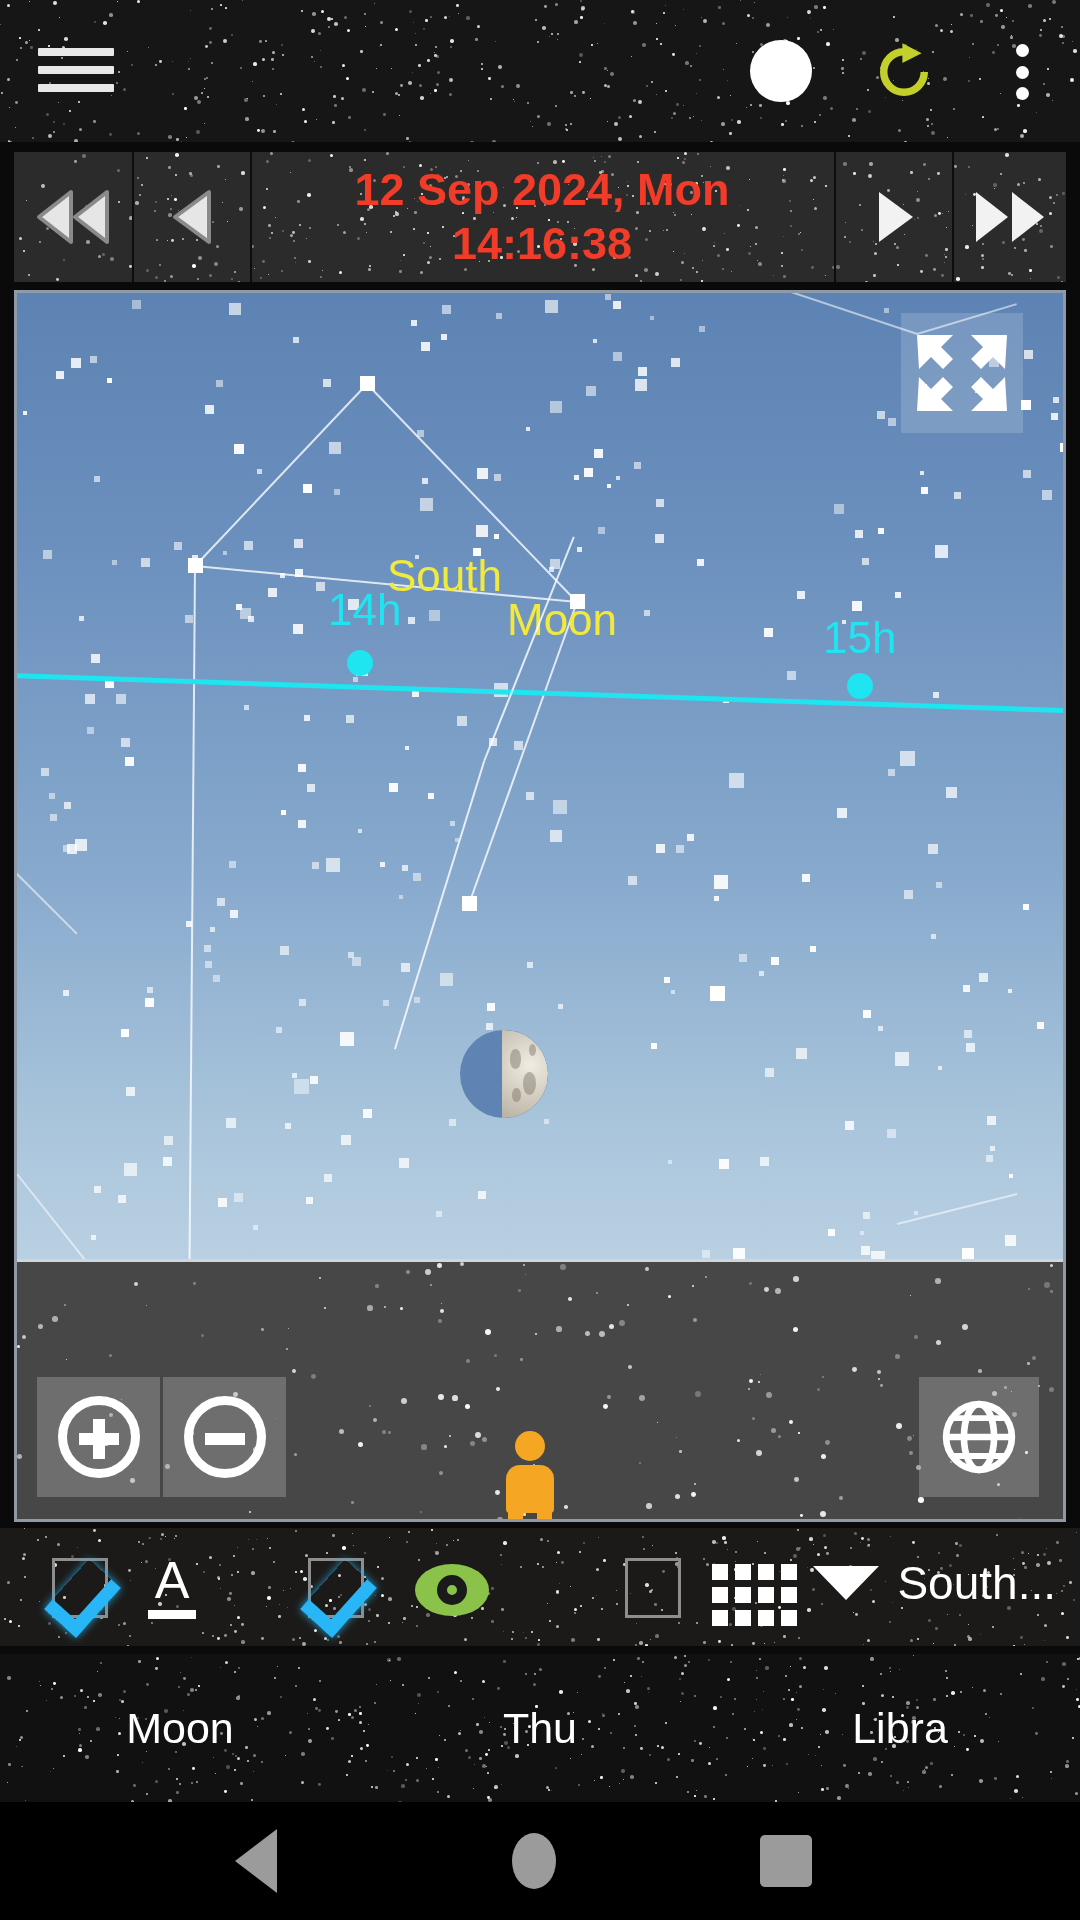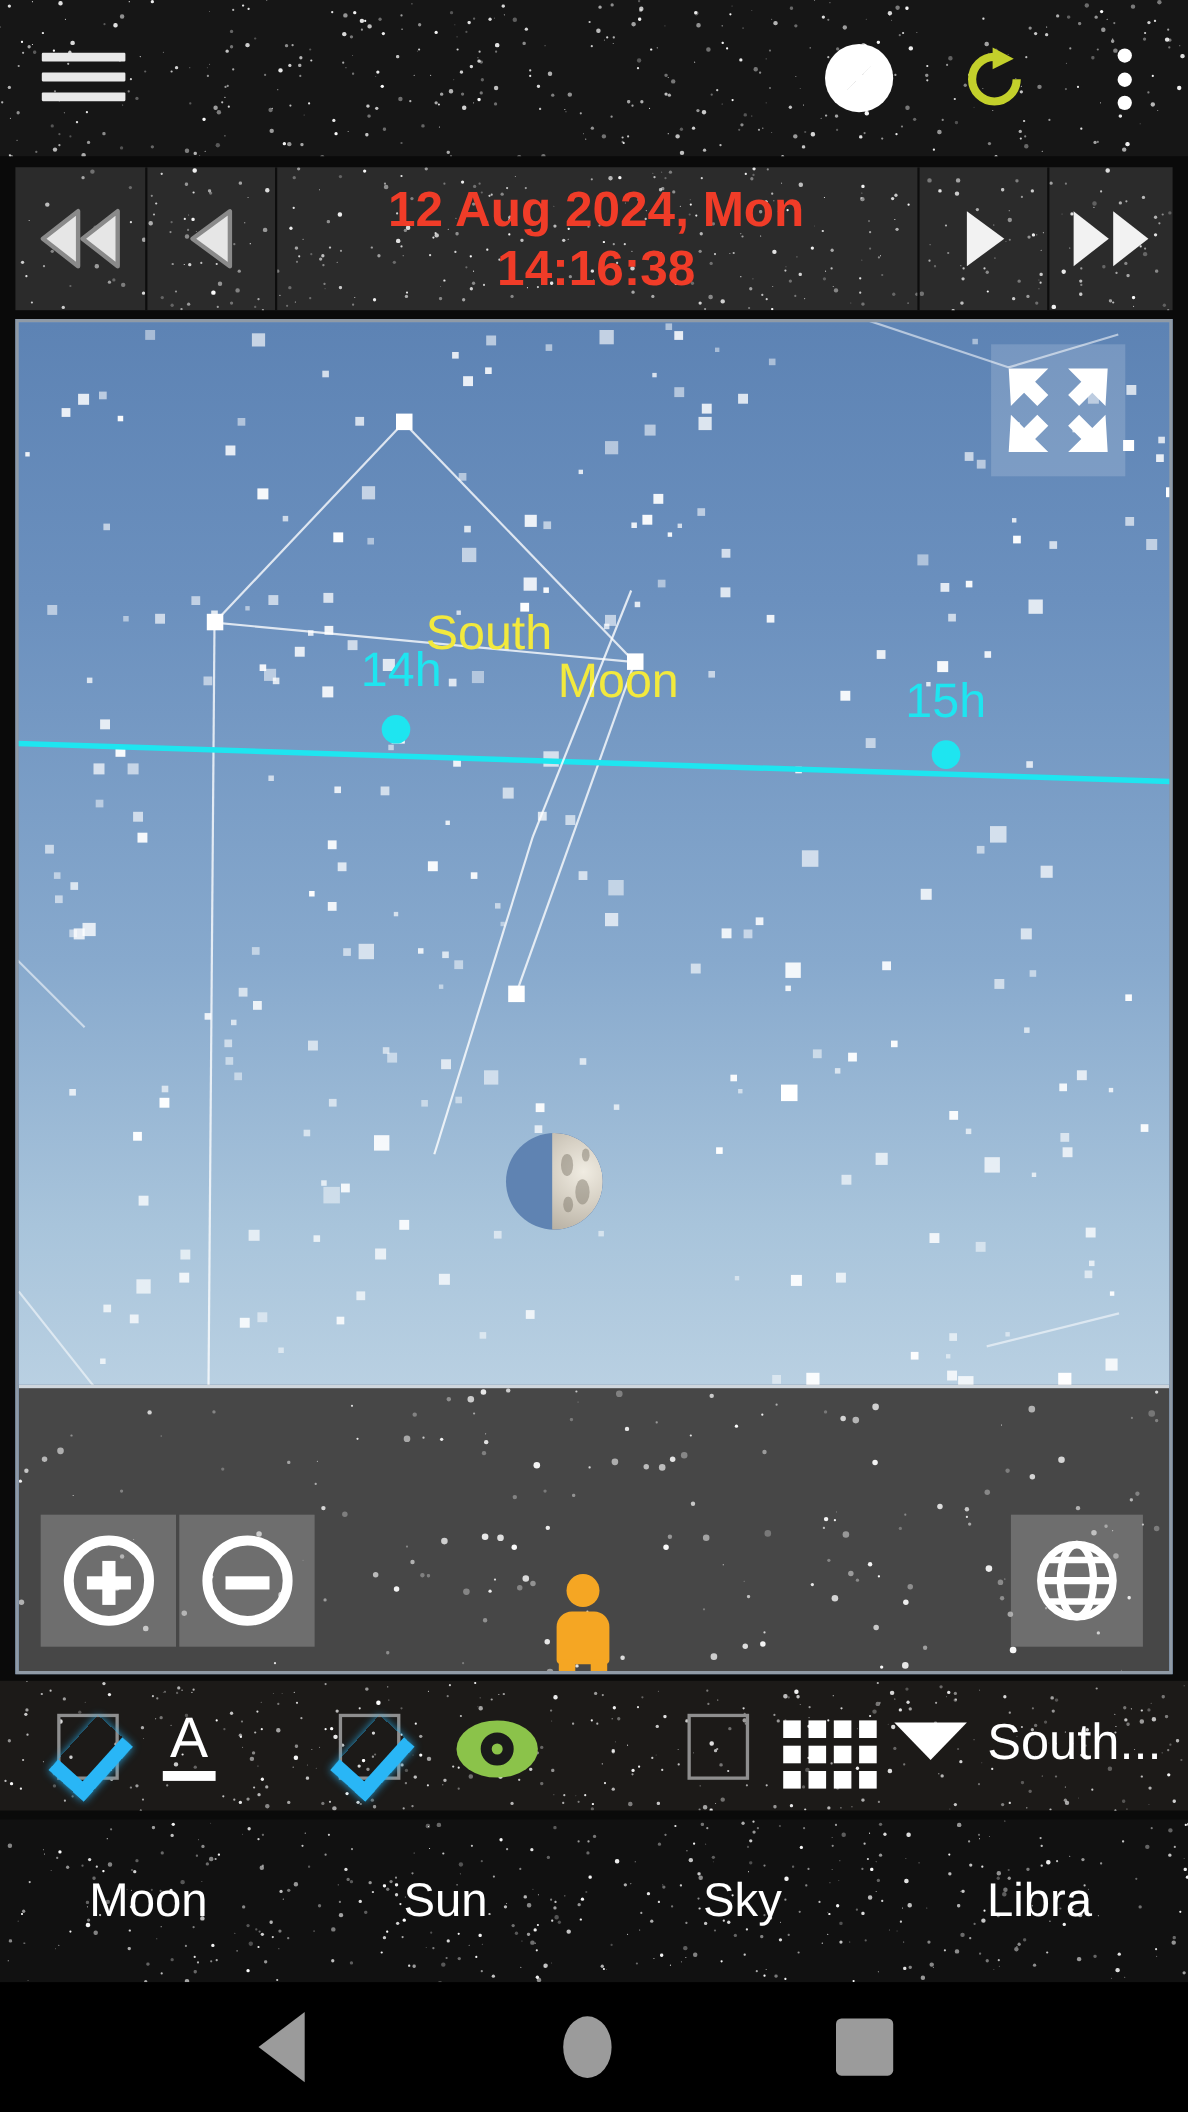--- a/index.html
+++ b/index.html
@@ -989,21 +989,21 @@
       </svg>
     </div>
 
     <div class="dbseg sep" style="left:122px;width:116px;">
       <svg width="56" height="62" viewBox="0 0 56 62">
         <polygon points="44,6 44,56 10,31" fill="#e6e6e6" stroke="#8a8a8a" stroke-width="4" stroke-linejoin="round"></polygon>
       </svg>
     </div>
 
     <div class="dtcenter">
-      <div>12 Aug 2024,  Mon</div>
+      <div>12 Sep 2024,  Mon</div>
       <div>14:16:38</div>
     </div>
 
     <div class="dbseg sep" style="left:820px;width:116px;border-left:2px solid #0d0d0d;border-right:none;">
       <svg width="56" height="62" viewBox="0 0 56 62">
         <polygon points="14,6 14,56 48,31" fill="#f2f2f2"></polygon>
       </svg>
     </div>
 
     <div class="dbseg" style="left:938px;width:114px;border-left:2px solid #0d0d0d;">
@@ -2379,24 +2379,21 @@
         <i style="left:713px;top:144px;width:1.6px;height:1.6px;opacity:0.93"></i>
         <i style="left:916px;top:52px;width:3.1px;height:3.1px;opacity:0.56"></i>
         <i style="left:1065px;top:110px;width:3.7px;height:3.7px;opacity:0.55"></i>
         <i style="left:438px;top:113px;width:1.0px;height:1.0px;opacity:0.42"></i>
         <i style="left:85px;top:101px;width:3.6px;height:3.6px;opacity:0.48"></i>
       </div>
     <div class="tab">
       <span>Moon</span>
     </div>
     <div class="tab">
-      <span>Sun</span>
-    </div>
-    <div class="tab">
-      <span>Sky</span>
+      <span>Thu</span>
     </div>
     <div class="tab">
       <span>Libra</span>
     </div>
   </div>
 
   <div id="navbar">
     <div class="nb nb-back"></div>
     <div class="nb nb-home"></div>
     <div class="nb nb-recent"></div>

